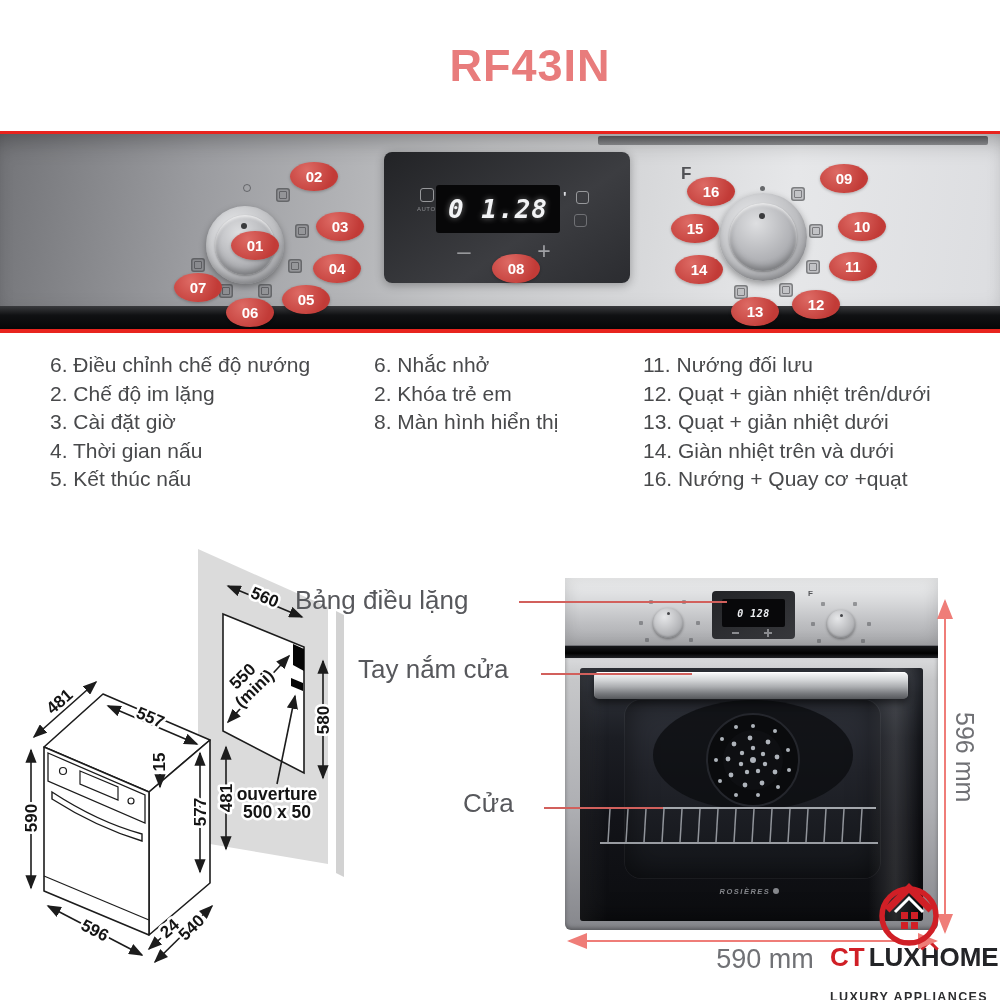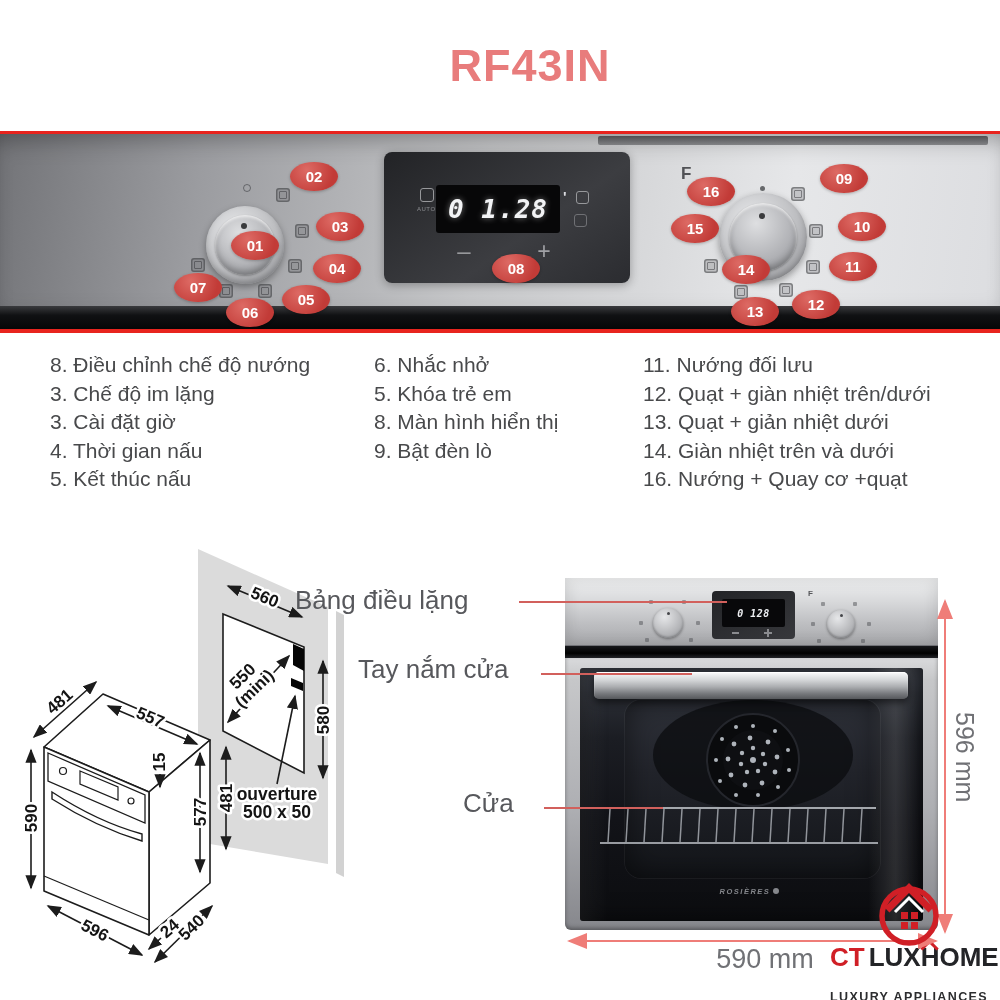--- a/index.html
+++ b/index.html
@@ -178,36 +178,35 @@
   <div class="callout" style="left:313px;top:254px;">04</div>
   <div class="callout" style="left:282px;top:285px;">05</div>
   <div class="callout" style="left:226px;top:298px;">06</div>
   <div class="callout" style="left:174px;top:273px;">07</div>
   <div class="callout" style="left:492px;top:254px;">08</div>
   <div class="callout" style="left:820px;top:164px;">09</div>
   <div class="callout" style="left:838px;top:212px;">10</div>
   <div class="callout" style="left:829px;top:252px;">11</div>
   <div class="callout" style="left:792px;top:290px;">12</div>
   <div class="callout" style="left:731px;top:297px;">13</div>
-  <div class="callout" style="left:675px;top:255px;margin-left:47px;">14</div>
+  <div class="callout" style="left:675px;top:255px;">14</div>
   <div class="callout" style="left:671px;top:214px;">15</div>
   <div class="callout" style="left:687px;top:177px;">16</div>
 
   <div class="legend" style="left:50px;width:325px;">
-    <div>8. Điều chỉnh chế độ nướng</div>
-    <div>3. Chế độ im lặng</div>
+    <div>6. Điều chỉnh chế độ nướng</div>
+    <div>2. Chế độ im lặng</div>
     <div>3. Cài đặt giờ</div>
     <div>4. Thời gian nấu</div>
     <div>5. Kết thúc nấu</div>
   </div>
   <div class="legend" style="left:374px;width:265px;">
     <div>6. Nhắc nhở</div>
-    <div>5. Khóa trẻ em</div>
+    <div>2. Khóa trẻ em</div>
     <div>8. Màn hình hiển thị</div>
-    <div>9. Bật đèn lò</div>
   </div>
   <div class="legend" style="left:643px;width:352px;">
     <div>11. Nướng đối lưu</div>
     <div>12. Quạt + giàn nhiệt trên/dưới</div>
     <div>13. Quạt + giản nhiệt dưới</div>
     <div>14. Giàn nhiệt trên và dưới</div>
     <div>16. Nướng + Quay cơ +quạt</div>
   </div>
 
   <svg style="left:0;top:540px;" width="1000" height="460" viewBox="0 540 1000 460">

